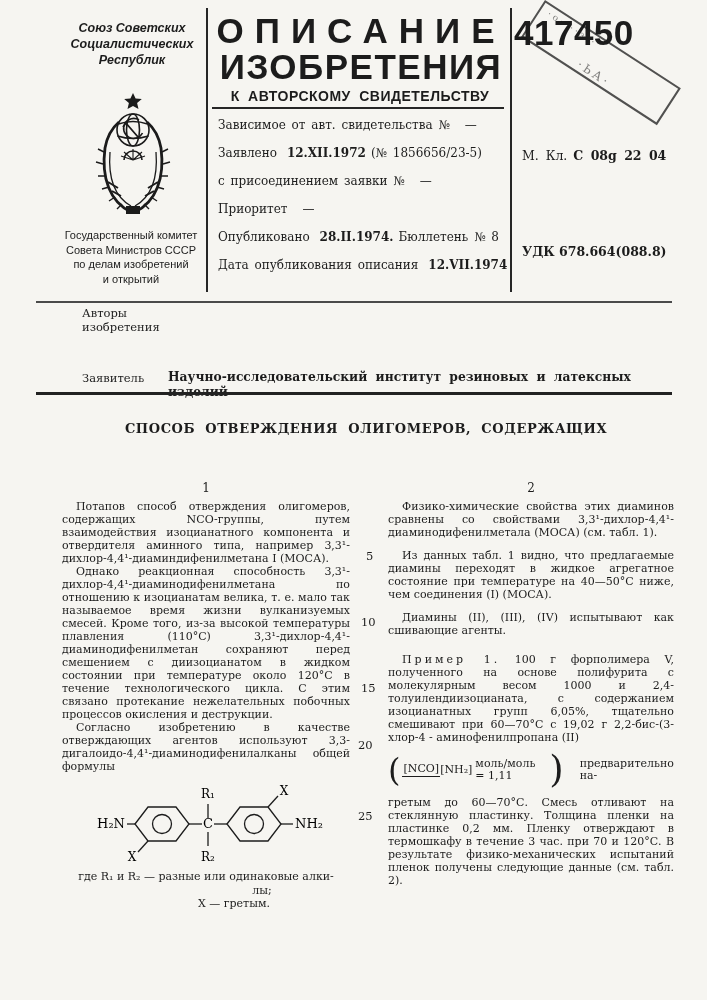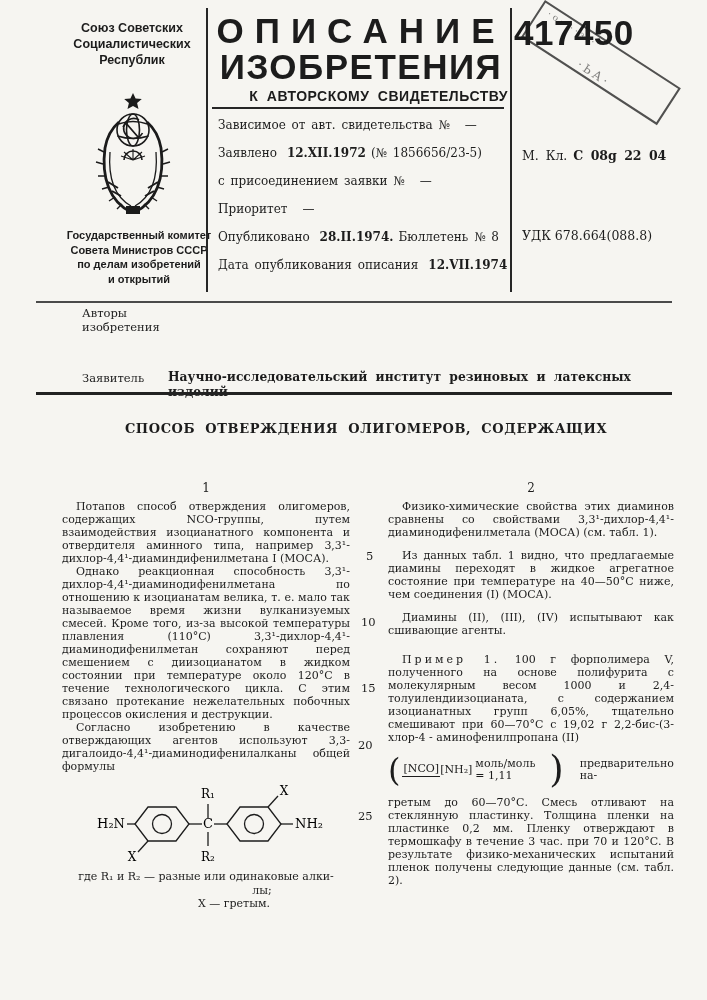--- a/index.html
+++ b/index.html
@@ -7,57 +7,57 @@
     position:relative;width:707px;height:1000px;margin:0 auto;
     background:#f6f5f1;color:#1c1c1c;overflow:hidden;
     font-family:"DejaVu Serif","Liberation Serif",serif;
   }
   .sans{font-family:"Liberation Sans","DejaVu Sans",sans-serif;}
   .abs{position:absolute;}
 
   
   .union{left:56px;top:20px;width:152px;text-align:center;
     font-family:"Liberation Sans","DejaVu Sans",sans-serif;
-    font-weight:bold;font-size:12.5px;line-height:16px;}
+    font-weight:bold;font-size:12.5px;line-height:16px;font-style:italic;}
   .emblem{left:88px;top:90px;}
-  .committee{left:56px;top:228px;width:166px;text-align:center;
+  .committee{left:48px;top:228px;width:166px;text-align:center;
     font-family:"Liberation Sans","DejaVu Sans",sans-serif;
-    font-weight:bold;font-size:11px;line-height:14.5px;}
+    font-weight:normal;font-size:11px;line-height:14.5px;}
 
   .vrule{width:2px;background:#262626;}
   .vl{left:206px;top:8px;height:284px;}
   .vr{left:510px;top:8px;height:284px;}
 
   
   .doc-t1{left:212px;top:12px;width:298px;text-align:center;
     font-weight:bold;font-size:35px;letter-spacing:11px;line-height:38px;}
   .doc-t2{left:212px;top:48px;width:298px;text-align:center;
     font-weight:bold;font-size:35px;letter-spacing:1.5px;line-height:38px;}
-  .doc-sub{left:212px;top:88px;width:296px;text-align:right;
+  .doc-sub{left:212px;top:88px;width:296px;text-align:center;
     font-weight:bold;font-size:14px;letter-spacing:0.5px;word-spacing:4px;}
   .hrule{background:#262626;}
   .title-rule{left:212px;top:107px;width:292px;height:2px;}
 
   .bib{left:218px;top:118px;width:290px;font-size:12px;line-height:15px;word-spacing:2px;}
   .bib-row{margin-bottom:13px;white-space:nowrap;}
   .bib-row strong{margin-left:10px;}
   .bib-row .tail{margin-left:5px;}
 
   
   .number{left:514px;top:13px;font-weight:bold;font-size:35px;letter-spacing:0.5px;}
   .stamp{left:545px;top:0;width:162px;height:44px;
     transform:rotate(33deg);transform-origin:0 0;
     border:2px solid rgba(25,25,25,0.75);
     display:flex;flex-direction:column;justify-content:space-between;
     padding:2px 8px;box-sizing:border-box;}
   .stamp span{font-size:9px;letter-spacing:3px;color:rgba(25,25,25,0.55);line-height:10px;}
   .stamp .s2{align-self:center;font-size:12px;}
   .mkl{left:522px;top:148px;font-size:12.5px;word-spacing:3px;}
   .mkl strong{margin-left:6px;}
-  .udk{left:522px;top:228px;font-size:12.5px;font-weight:normal;}
+  .udk{left:522px;top:244px;font-size:12.5px;font-weight:bold;}
 
   
   .thin-rule{left:36px;top:301px;width:636px;height:2px;background:#4a4a4a;}
   .authors-label{left:82px;top:306px;font-size:11.5px;line-height:14px;}
   .authors-names{left:120px;top:327px;width:505px;text-align:center;
     font-weight:bold;font-size:12.3px;line-height:16.5px;word-spacing:2px;}
   .applicant-label{left:82px;top:371px;font-size:11.5px;}
   .applicant{left:168px;top:369px;width:500px;font-weight:bold;font-size:12.3px;word-spacing:4px;}
   .thick-rule{left:36px;top:392px;width:636px;height:3px;background:#222;}
 

